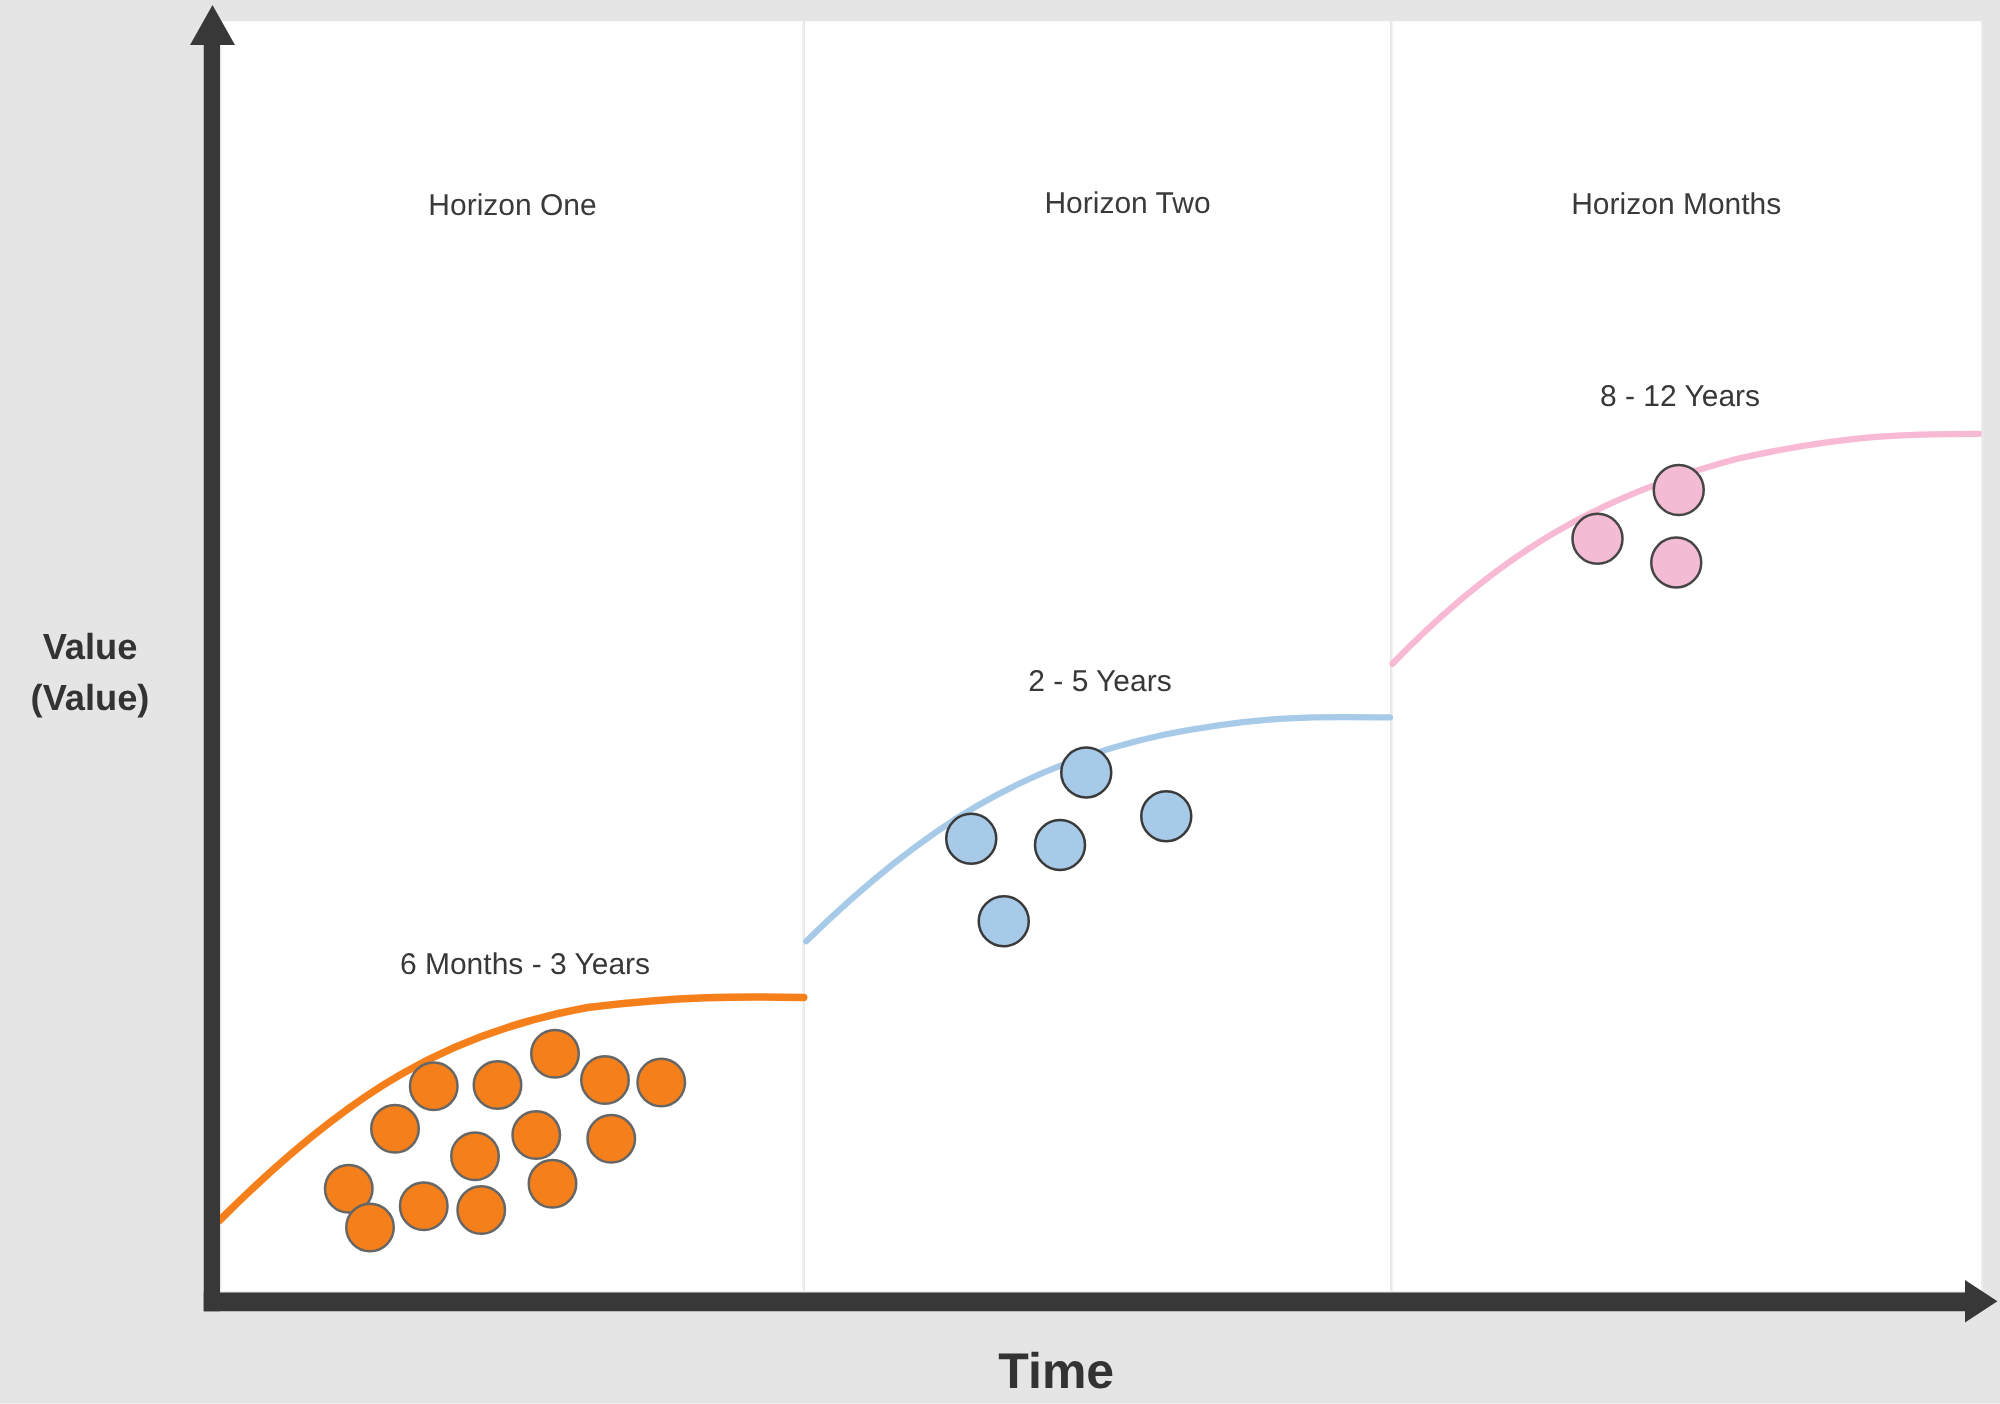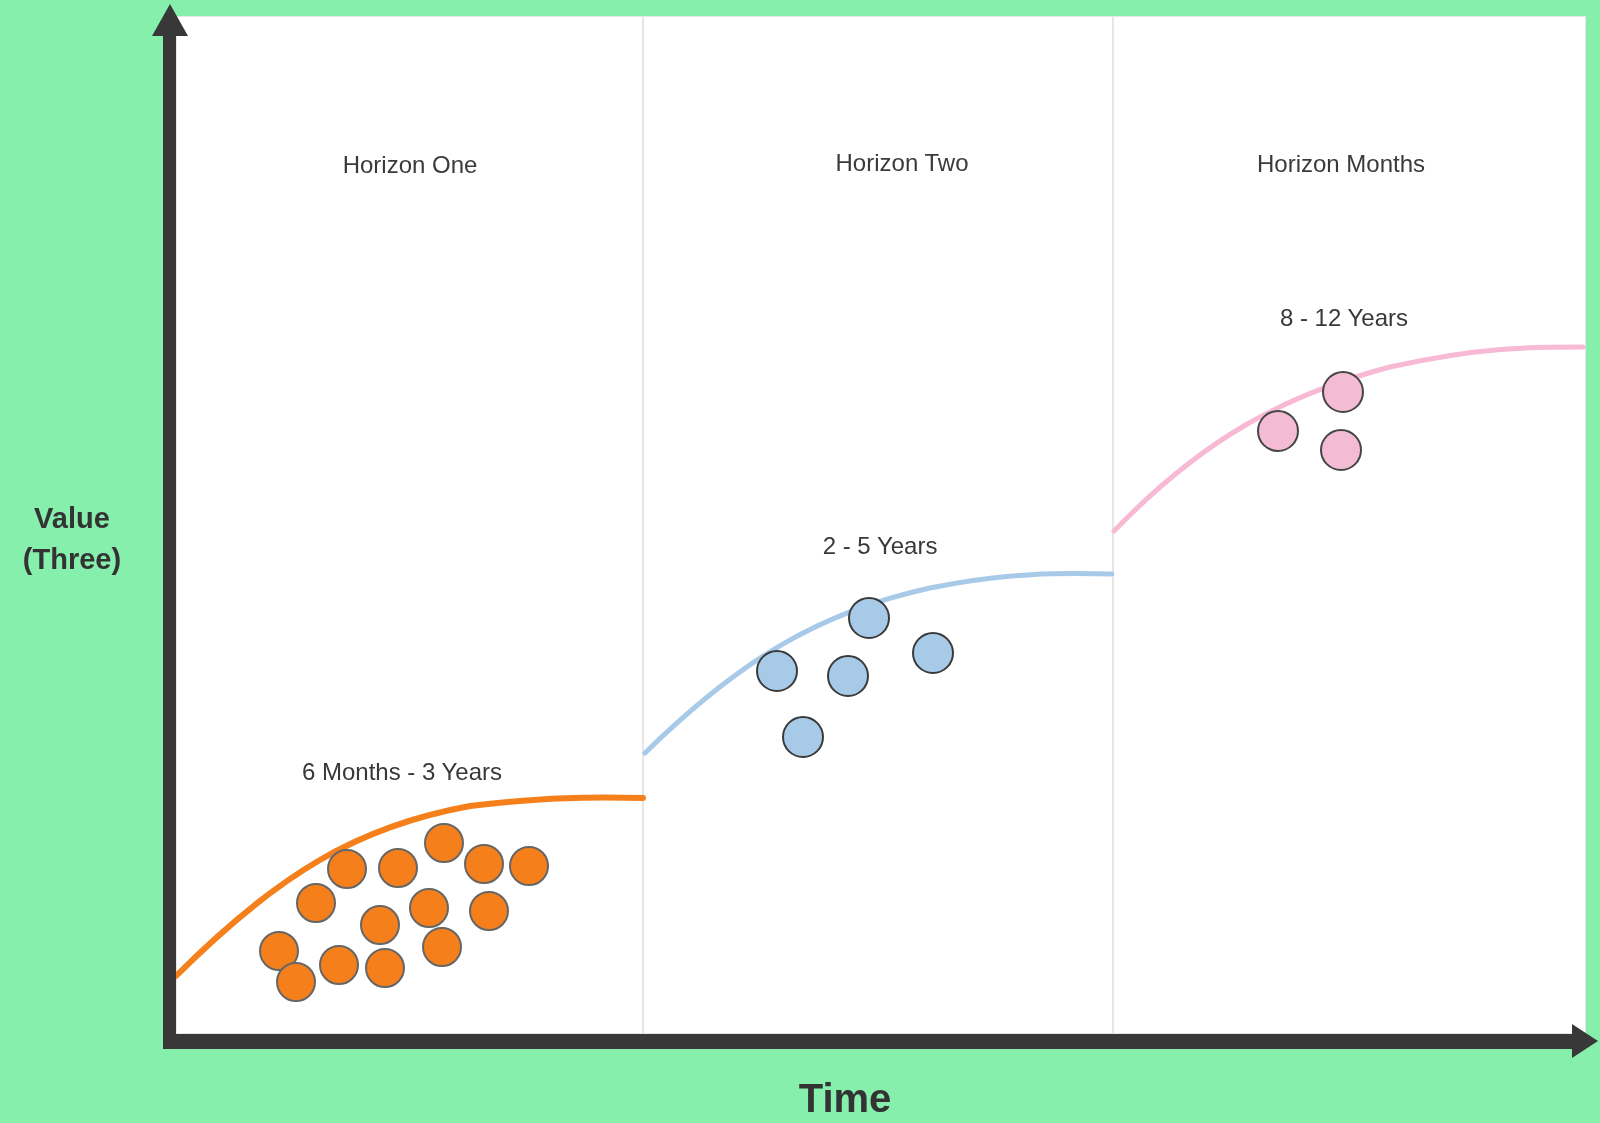--- a/index.html
+++ b/index.html
@@ -5,21 +5,21 @@
   html, body {
     margin: 0;
     padding: 0;
     background: #ffffff;
     font-family: "Liberation Sans", "DejaVu Sans", sans-serif;
   }
   .stage {
     position: relative;
     width: 1600px;
     height: 1123px;
-    background: #86efac;
+    background: #e5e5e5;
     overflow: hidden;
   }
   .panel {
     position: absolute;
     box-sizing: border-box;
     border: 1.5px solid #e6e6e6;
     background: #ffffff;
     z-index: 1;
   }
   #curves-svg {
@@ -132,29 +132,29 @@
       <path d="M 1114 531 C 1200 442 1280 396 1390 367 C 1480 347 1530 347 1583 347" stroke="#F7B9D3" stroke-width="5" fill="none" stroke-linecap="round"></path>
       <circle cx="1343" cy="392" r="20" fill="#F3BCD4" stroke="#454545" stroke-width="2"></circle>
       <circle cx="1278" cy="431" r="20" fill="#F3BCD4" stroke="#454545" stroke-width="2"></circle>
       <circle cx="1341" cy="450" r="20" fill="#F3BCD4" stroke="#454545" stroke-width="2"></circle>
     </svg>
 
   <div class="htitle" id="title-one" style="left: 410px; top: 165px;">Horizon One</div>
   <div class="htitle" id="title-two" style="left: 878px; top: 163px; margin-left: 24px;">Horizon Two</div>
   <div class="htitle" id="title-three" style="left: 1341px; top: 164px;">Horizon Months</div>
 
-  <div class="tf" id="tf-one" style="left: 402px; top: 772px;">6 Months - 3 Years</div>
+  <div class="tf" id="tf-one" style="left: 420px; top: 772px;">6 Months - 3 Years</div>
   <div class="tf" id="tf-two" style="left: 880px; top: 546px;">2 - 5 Years</div>
   <div class="tf" id="tf-three" style="left: 1344px; top: 318px;">8 - 12 Years</div>
 
   <div class="y-axis" id="y-axis" style="background: rgb(56, 56, 56);"></div>
   <div class="y-arrow" id="y-arrow"></div>
   <div class="x-axis" id="x-axis" style="background: rgb(56, 56, 56);"></div>
   <div class="x-arrow" id="x-arrow"></div>
 
   <div class="value-label">
     <div>Value</div>
-    <div>(Three)</div>
+    <div>(Value)</div>
   </div>
 
   <div class="time-label">Time</div>
 
 </div>
 
 </body></html>

